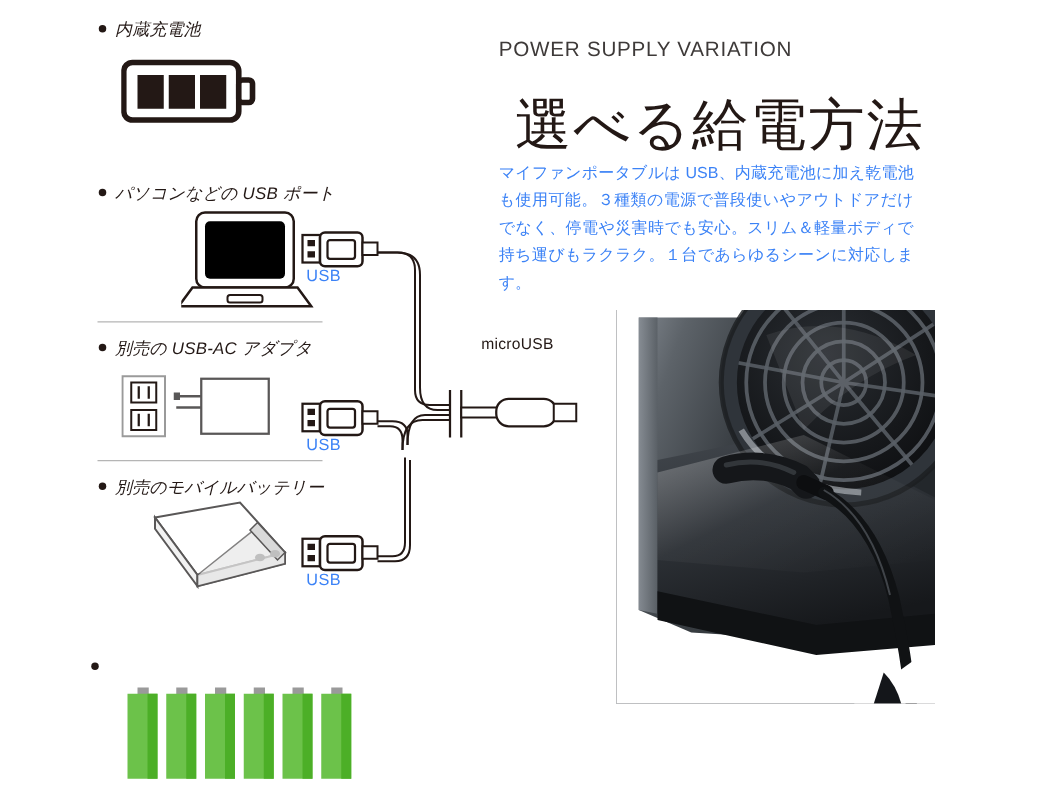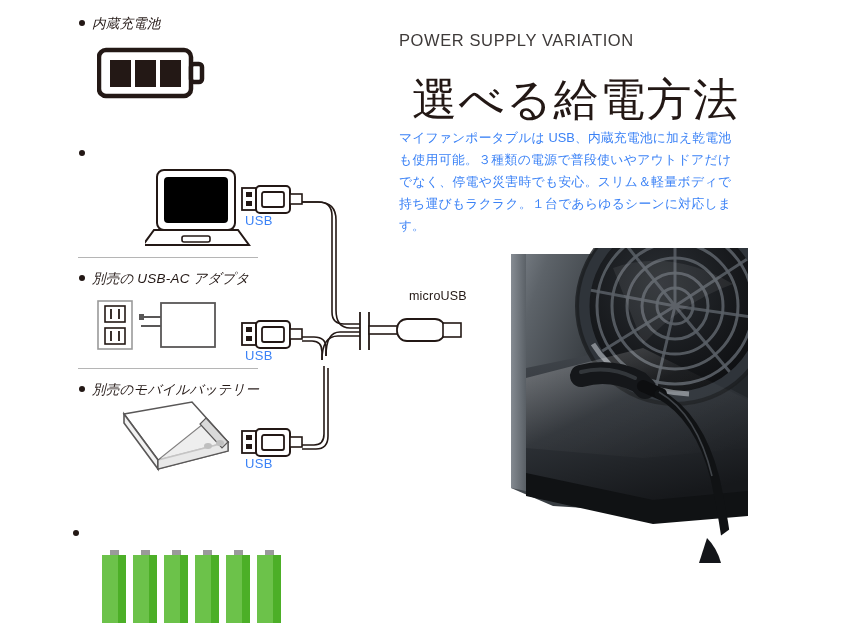--- a/index.html
+++ b/index.html
@@ -65,21 +65,21 @@
     <svg width="110" height="55" viewBox="0 0 110 55">
       <rect x="2" y="4" width="92" height="46" rx="7" ry="7" fill="#ffffff" stroke="#231815" stroke-width="4.5"></rect>
       <rect x="94" y="18" width="11" height="18" rx="3" ry="3" fill="#ffffff" stroke="#231815" stroke-width="4.5"></rect>
       <rect x="13" y="14" width="21" height="27" fill="#231815"></rect>
       <rect x="38" y="14" width="21" height="27" fill="#231815"></rect>
       <rect x="63" y="14" width="21" height="27" fill="#231815"></rect>
     </svg>
   </div>
 
   <div class="abs item-label" style="left:79px;top:146px;">
-    <span class="bullet"></span>
+    <span class="bullet"></span><span>パソコンなどの USB ポート</span>
   </div>
   <div class="abs" style="left:145px;top:168px;">
     <svg width="106" height="80" viewBox="0 0 106 80">
       <rect x="12" y="2" width="78" height="60" rx="7" ry="7" fill="#ffffff" stroke="#231815" stroke-width="2"></rect>
       <rect x="19" y="9" width="64" height="46" rx="4" ry="4" fill="#000000"></rect>
       <path d="M9 62 L93 62 L104 77 L-2 77 Z" fill="#ffffff" stroke="#231815" stroke-width="2"></path>
       <rect x="37" y="68" width="28" height="6" rx="2" ry="2" fill="#ffffff" stroke="#231815" stroke-width="1.6"></rect>
     </svg>
   </div>
 
@@ -208,21 +208,21 @@
     <g>
       <rect x="129" y="146" width="30" height="8" fill="#ffffff" stroke="#231815" stroke-width="1.6"></rect>
       <rect x="157" y="139" width="48" height="22" rx="10" ry="10" fill="#ffffff" stroke="#231815" stroke-width="1.8"></rect>
       <rect x="203" y="143" width="18" height="14" fill="#ffffff" stroke="#231815" stroke-width="1.6"></rect>
     </g>
   </svg>
 
   <div class="abs usb-text" style="left:245px;top:213px;">USB</div>
   <div class="abs usb-text" style="left:245px;top:348px;">USB</div>
   <div class="abs usb-text" style="left:245px;top:456px;">USB</div>
-  <div class="abs micro-text" style="left:385px;top:289px;margin-left:24px;">microUSB</div>
+  <div class="abs micro-text" style="left:385px;top:268px;">microUSB</div>
 
   <div class="photo">
     <svg width="255" height="315" viewBox="0 0 255 315">
       <defs>
         <linearGradient id="bodyGrad" x1="0" y1="0" x2="1" y2="0.4">
           <stop offset="0%" stop-color="#7e848b"></stop>
           <stop offset="14%" stop-color="#5d6369"></stop>
           <stop offset="40%" stop-color="#3b4045"></stop>
           <stop offset="100%" stop-color="#23272b"></stop>
         </linearGradient>

